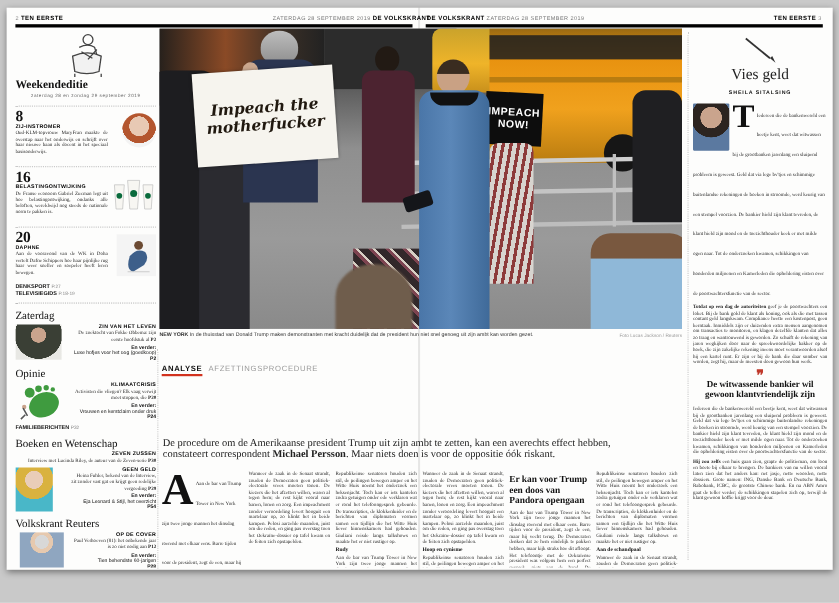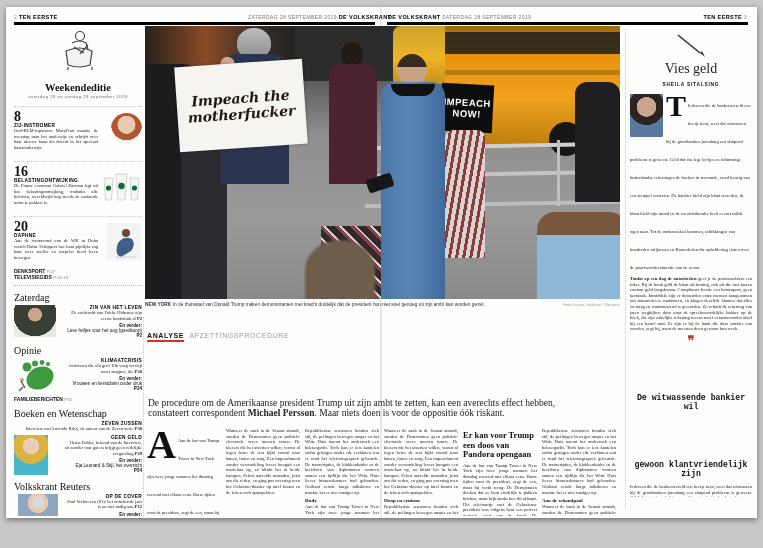--- a/index.html
+++ b/index.html
@@ -13,21 +13,21 @@
   .hdr-txt{position:absolute;top:7px;font-size:5px;letter-spacing:.4px;color:#777;}
   .hdr-txt b{color:#000;font-size:5.5px;}
   .rule{position:absolute;top:15px;height:3px;background:#000;}
   
   .serif{font-family:"Liberation Serif",serif;}
   .t4{font-family:"Liberation Serif",serif;font-size:4.6px;line-height:5.6px;text-align:justify;color:#222;}
   .lbl{font-size:4.8px;font-weight:bold;letter-spacing:.3px;color:#000;}
   .gray{color:#8a8a8a;}
   
   .sidebar{position:absolute;left:8px;top:20px;width:128px;height:489px;overflow:hidden;}
-  .sb-title{font-family:"Liberation Serif",serif;font-weight:bold;font-size:10.5px;text-align:center;margin-top:11px;}
+  .sb-title{font-family:"Liberation Serif",serif;font-weight:bold;font-size:10.5px;margin-top:1px;}
   .sb-sub{font-size:4.2px;letter-spacing:.5px;color:#666;text-align:center;margin-top:1px;}
   .sb-item{position:relative;margin-top:7px;min-height:44px;border-top:1px dotted #c9c9c9;padding-top:3px;}
   .sb-num{font-family:"Liberation Serif",serif;font-weight:bold;font-size:14px;line-height:13px;}
   .sb-item .txt{width:84px;}
   .thumb{position:absolute;right:0;top:6px;}
   .sec-h{font-family:"Liberation Serif",serif;font-weight:normal;font-size:10px;margin:6px 0 2px;}
   .sec-row{position:relative;min-height:34px;}
   .sec-row .right{position:absolute;right:0;top:0;width:78px;text-align:right;}
   .verder{font-size:4.6px;text-align:right;margin-top:2px;}
   .verder b{display:block;font-size:4.6px;}
@@ -57,21 +57,21 @@
   .vline{position:absolute;left:619px;top:22px;width:0;height:480px;border-left:1px dotted #ccc;}
   .sb-vline{position:absolute;left:137px;top:310px;width:0;height:200px;border-left:1px dotted #ccc;}
   .pen{display:block;margin:6px auto 2px;}
   .col-title{font-family:"Liberation Serif",serif;font-size:14px;text-align:center;color:#222;}
   .col-by{font-size:4.8px;font-weight:bold;letter-spacing:.8px;text-align:center;margin:5px 0 6px;}
   .authphoto{float:left;width:33px;height:43px;margin:1px 3px 1px 0;border-radius:1px;
              background:radial-gradient(circle at 50% 30%,#caa48d 0 28%,#2c2420 29% 52%,#5b79a0 53%);}
   .dropT{float:left;font-family:"Liberation Serif",serif;font-weight:bold;font-size:30px;line-height:26px;margin-right:2px;}
   .rq{margin:5px 0;text-align:center;}
   .rq .mark{color:#c0392b;font-family:"Liberation Serif",serif;font-size:13px;line-height:8px;font-weight:bold;display:block;}
-  .rq .qt{font-family:Liberation Mono, monospace;font-weight:bold;font-size:8.2px;line-height:9.5px;color:#111;margin-top:48px;}
+  .rq .qt{font-family:Liberation Serif, serif;font-weight:bold;font-size:8.2px;line-height:9.5px;color:#111;}
   .boldlead{font-weight:bold;font-family:"Liberation Serif",serif;}
   
   .ps{position:absolute;}
   .sign-white{position:absolute;left:32px;top:37px;width:128px;height:85px;background:#f6f4ee;
               transform:rotate(-4deg);box-shadow:0 0 3px rgba(0,0,0,.4);display:flex;flex-direction:column;
               align-items:center;justify-content:center;}
   .sign-white div{font-family:"DejaVu Serif",serif;font-style:italic;font-weight:bold;font-size:14px;color:#20180f;}
   .sign-black{position:absolute;left:296px;top:58px;width:52px;height:48px;background:#0d0d0d;
               transform:rotate(3deg);display:flex;flex-direction:column;align-items:center;justify-content:center;}
   .sign-black div{color:#fff;font-weight:bold;font-size:9.5px;letter-spacing:.5px;}

